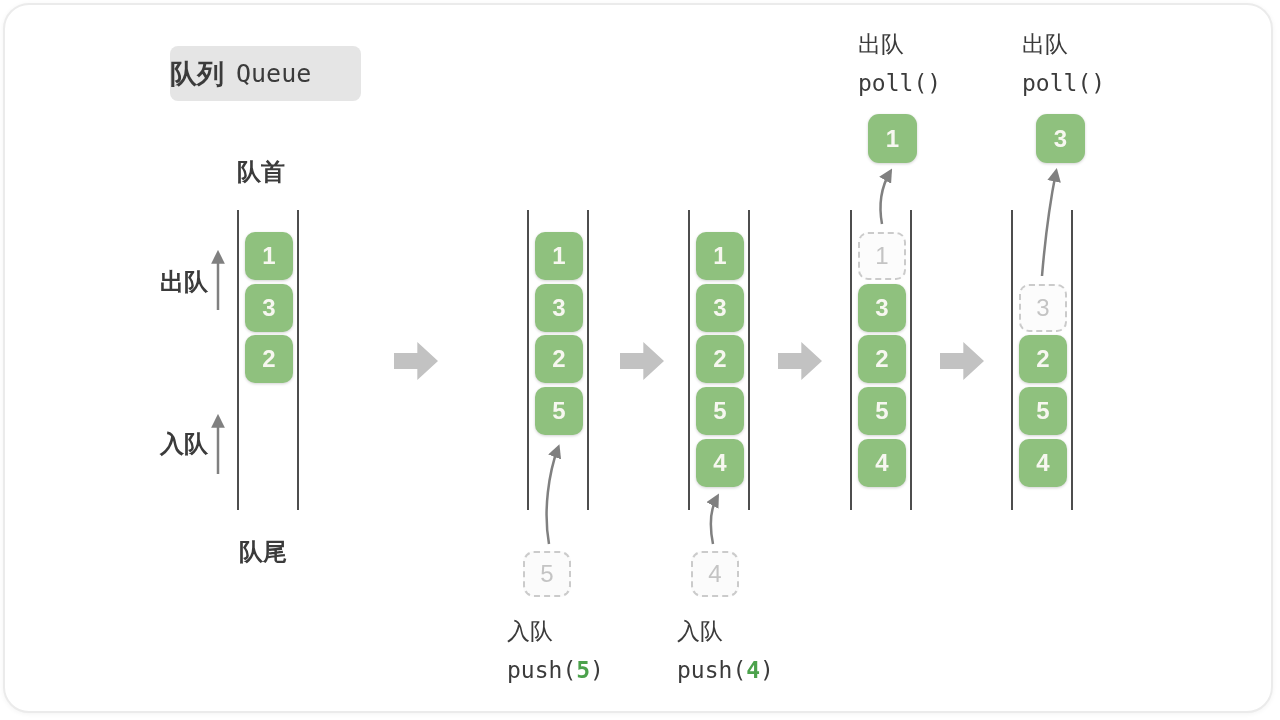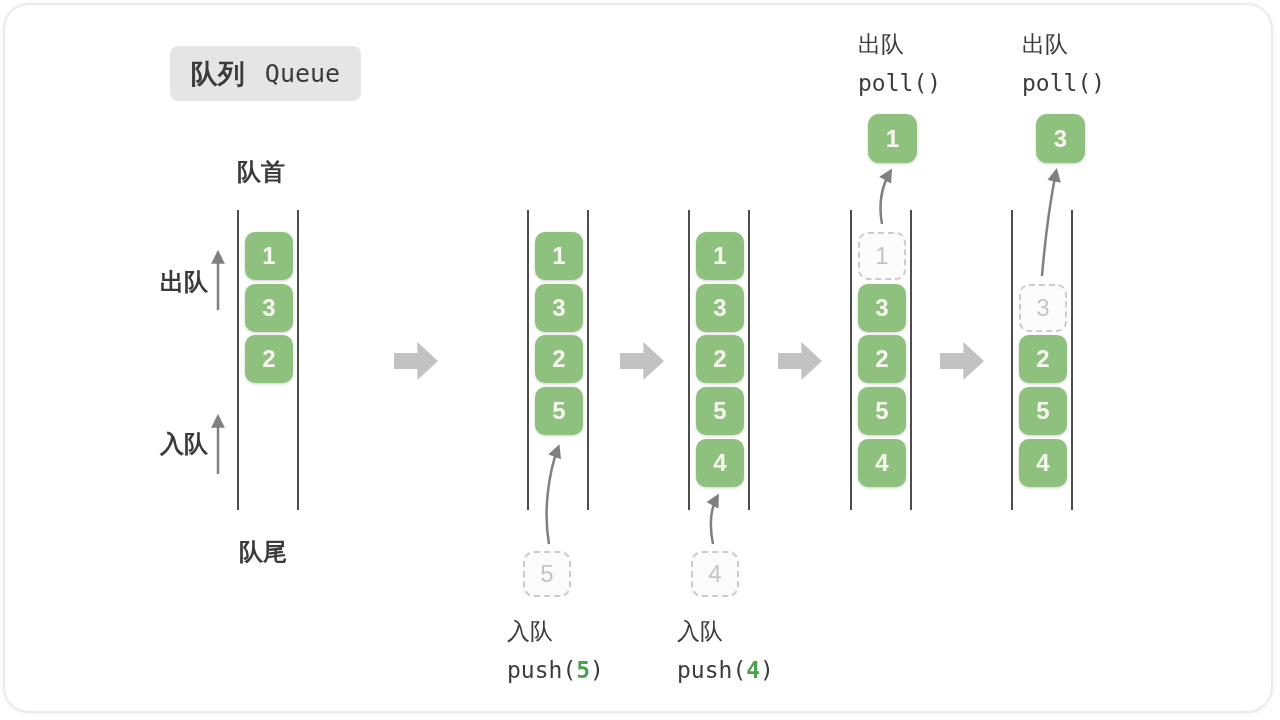--- a/index.html
+++ b/index.html
@@ -17,24 +17,24 @@
     border: 2px solid #ebebeb;
     border-radius: 26px;
     box-shadow: 0 1px 5px rgba(0,0,0,0.05);
     box-sizing: border-box;
   }
 
   
   .badge {
     position: absolute; left: 170px; top: 46px; width: 191px; height: 55px;
     background: #e5e5e5; border-radius: 8px;
-    display: flex; align-items: center; justify-content: center; gap: 12px;
+    display: flex; align-items: center; gap: 12px;
   }
   .badge .zh { font-size: 27px; font-weight: 700; color: #3b3b3b; }
-  .badge .en { font-family: "DejaVu Sans Mono", "Liberation Mono", monospace; font-size: 25px; color: #3b3b3b; margin-left: 8px; }
+  .badge .en { font-family: "DejaVu Sans Mono", "Liberation Mono", monospace; font-size: 25px; color: #3b3b3b; }
 
   
   .lbl { position: absolute; font-size: 24px; font-weight: 700; color: #3b3b3b; }
   .lbl-front { left: 237px; top: 156px; }
   .lbl-rear  { left: 239px; top: 536px; }
   .lbl-deq   { left: 160px; top: 266px; }
   .lbl-enq   { left: 160px; top: 428px; }
 
   
   .channel {

